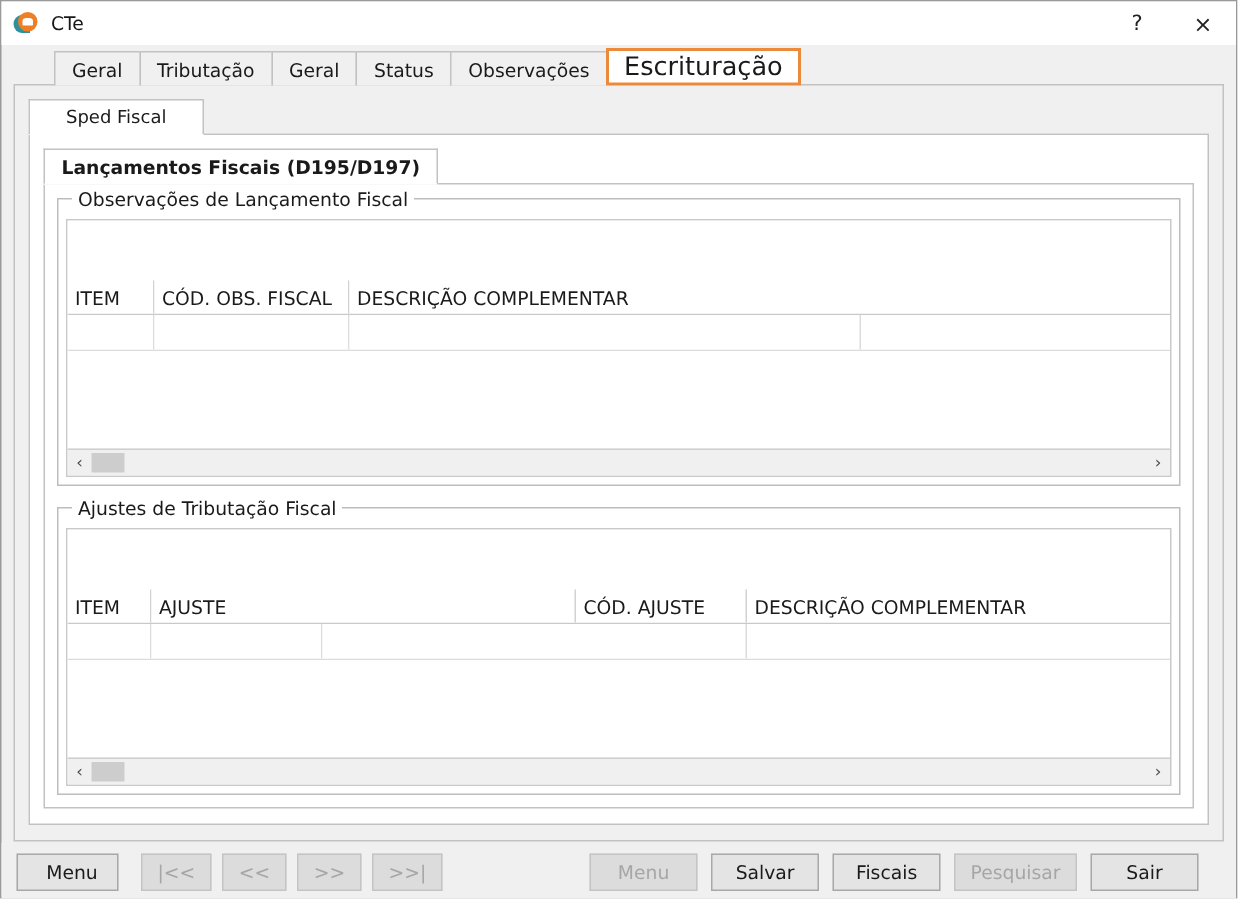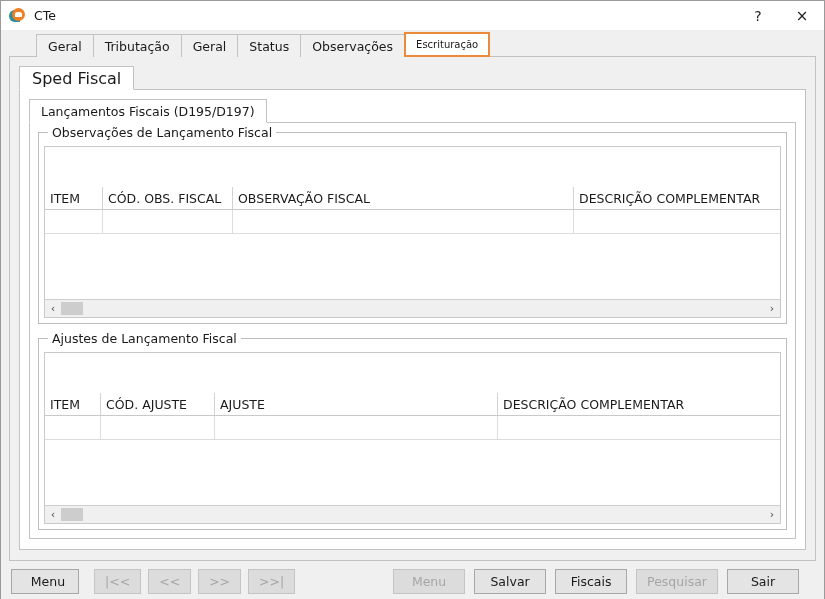--- a/index.html
+++ b/index.html
@@ -113,21 +113,21 @@
     font-size: 12.5px;
     color: #1a1a1a;
     cursor: default;
     user-select: none;
     box-sizing: border-box;
   }
   .tab-l1.selected {
     background: #ffffff;
     border: 2px solid #ec8a3c;
     height: 25px;
-    font-size: 10px;
+    font-size: 17px;
     position: relative;
     z-index: 4;
     padding: 0 10px;
   }
 
   
   .pane-l1 {
     margin: 0 8px 0 8px;
     border: 1px solid #c2c2c2;
     background: #f0f0f0;
@@ -144,27 +144,27 @@
     height: 24px;
     margin: 9px 0 0 9px;
     display: flex;
     align-items: flex-end;
     flex: 0 0 auto;
     position: relative;
     z-index: 2;
   }
   .tab-l2 {
     height: 24px;
-    padding: 0 12px;
+    padding: 0 24px;
     display: flex;
     align-items: center;
     background: #ffffff;
     border: 1px solid #c2c2c2;
     border-bottom: 1px solid #ffffff;
-    font-size: 16px;
+    font-size: 12px;
     color: #1a1a1a;
     cursor: default;
     user-select: none;
     box-sizing: border-box;
   }
 
   .pane-l2 {
     margin: 0 9px 9px 9px;
     border: 1px solid #c2c2c2;
     background: #ffffff;
@@ -178,20 +178,21 @@
 
   
   .tabstrip-l3 {
     height: 24px;
     margin: 9px 0 0 9px;
     display: flex;
     align-items: flex-end;
     flex: 0 0 auto;
     position: relative;
     z-index: 2;
+    font-weight: bold;
   }
   .tab-l3 {
     height: 24px;
     padding: 0 11px;
     display: flex;
     align-items: center;
     background: #ffffff;
     border: 1px solid #c2c2c2;
     border-bottom: 1px solid #ffffff;
     font-size: 12.5px;
@@ -412,21 +413,20 @@
 
       <div class="pane-l3">
 
         <div class="groupbox first">
           <div class="gb-legend">Observações de Lançamento Fiscal</div>
           <div class="gb-body">
             <div class="grid">
               <div class="grid-head">
                 <div class="cell" style="width:58px">ITEM</div>
                 <div class="cell" style="width:130px">CÓD. OBS. FISCAL</div>
-                <div class="cell" style="width:341px">OBSERVAÇÃO FISCAL</div>
                 <div class="cell" style="flex:1 1 auto">DESCRIÇÃO COMPLEMENTAR</div>
               </div>
               <div class="grid-row">
                 <div class="cell" style="width:58px"></div>
                 <div class="cell" style="width:130px"></div>
                 <div class="cell" style="width:341px"></div>
                 <div class="cell" style="flex:1 1 auto"></div>
               </div>
               <div class="grid-filler"></div>
             </div>
@@ -434,27 +434,27 @@
               <div class="hs-arrow">‹</div>
               <div class="hs-track">
                 <div class="hs-thumb"></div>
               </div>
               <div class="hs-arrow">›</div>
             </div>
           </div>
         </div>
 
         <div class="groupbox second">
-          <div class="gb-legend">Ajustes de Lançamento Fiscal</div>
+          <div class="gb-legend">Ajustes de Tributação Fiscal</div>
           <div class="gb-body">
             <div class="grid">
               <div class="grid-head">
                 <div class="cell" style="width:56px">ITEM</div>
+                <div class="cell" style="width:283px">AJUSTE</div>
                 <div class="cell" style="width:114px">CÓD. AJUSTE</div>
-                <div class="cell" style="width:283px">AJUSTE</div>
                 <div class="cell" style="flex:1 1 auto">DESCRIÇÃO COMPLEMENTAR</div>
               </div>
               <div class="grid-row">
                 <div class="cell" style="width:56px"></div>
                 <div class="cell" style="width:114px"></div>
                 <div class="cell" style="width:283px"></div>
                 <div class="cell" style="flex:1 1 auto"></div>
               </div>
               <div class="grid-filler"></div>
             </div>

